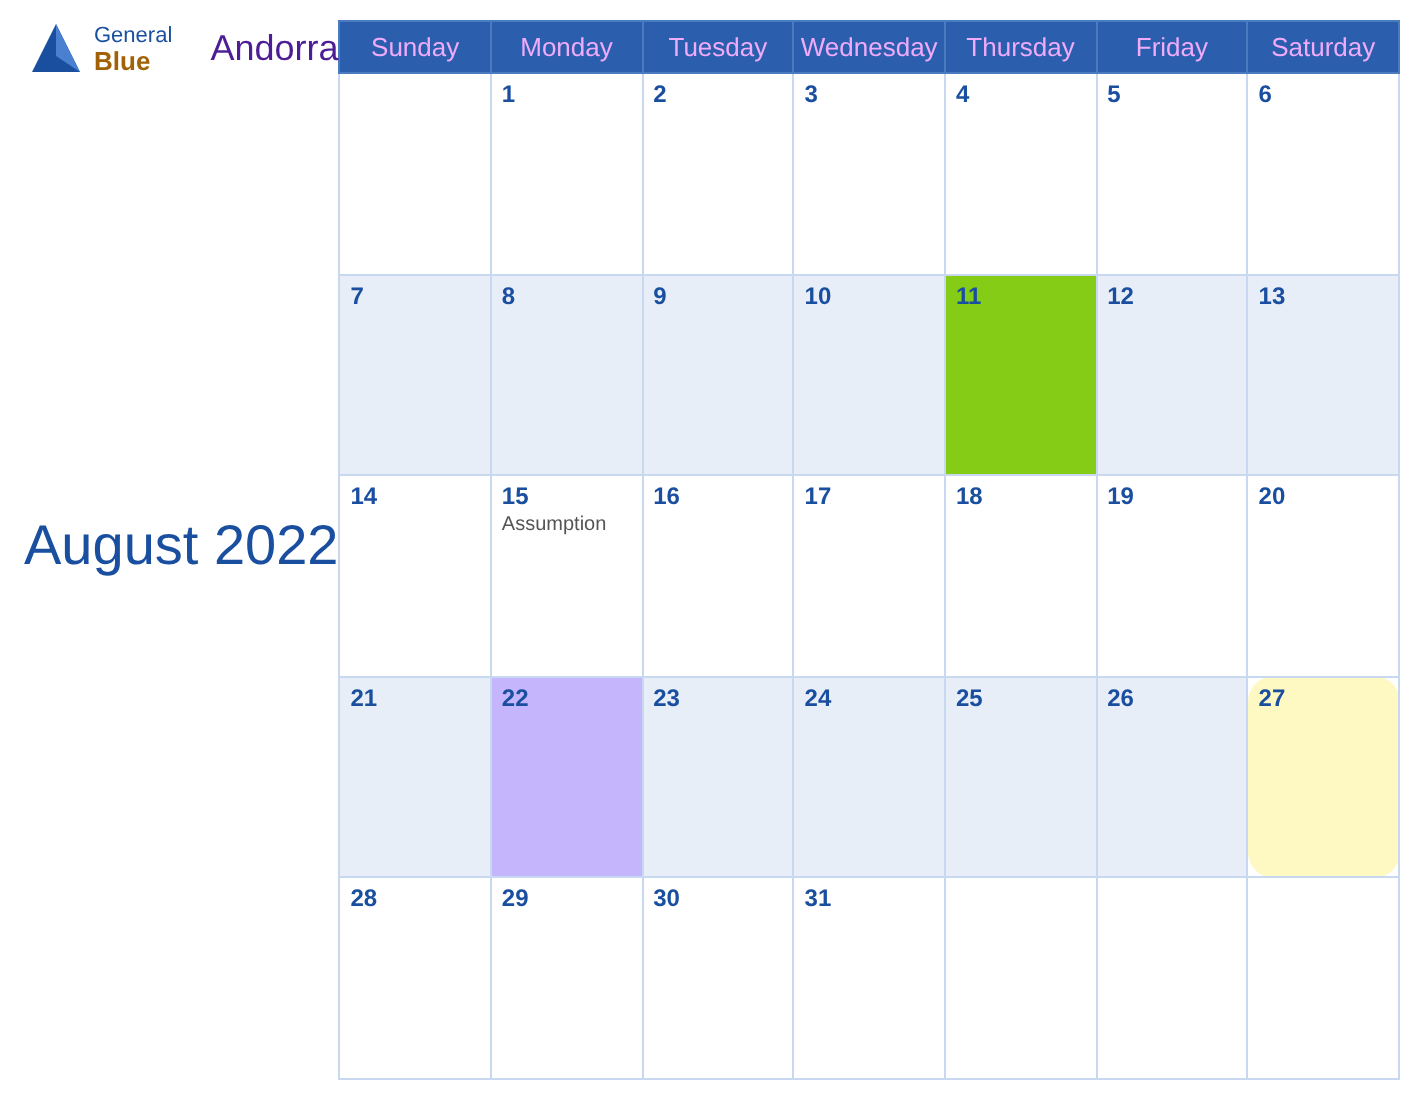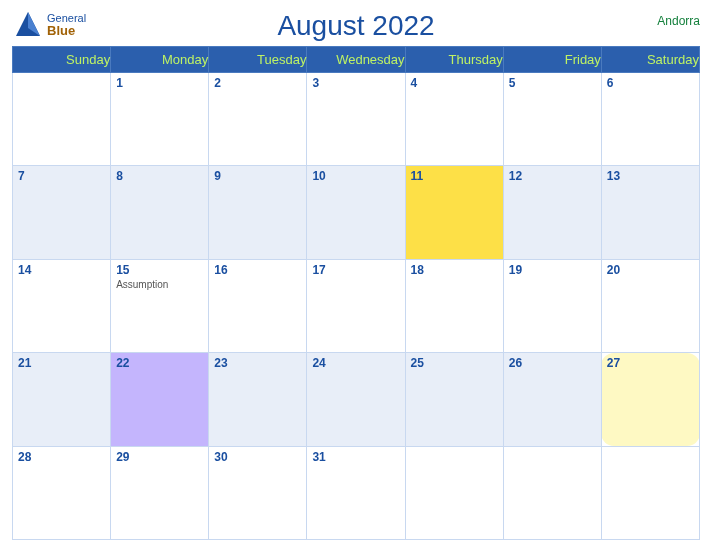--- a/index.html
+++ b/index.html
@@ -8,60 +8,60 @@
       background: #fff;
       width: 712px;
       height: 550px;
       overflow: hidden;
     }
     .calendar-wrapper {
       width: 712px;
       height: 550px;
       padding: 10px 12px 10px 12px;
       display: flex;
-      flex-direction: column;
+      flex-direction: row;
     }
     .calendar-header {
       display: flex;
       align-items: center;
       justify-content: center;
       position: relative;
       margin-bottom: 4px;
     }
     .logo-area {
       position: absolute;
       left: 0;
       top: 0;
       display: flex;
       flex-direction: column;
       align-items: flex-start;
     }
     .country-label {
       position: absolute;
       right: 0;
       top: 4px;
-      font-size: 12px;
-      color: #15803d;
+      font-size: 18px;
+      color: #4c1d95;
     }
     .calendar-title {
       font-size: 28px;
       color: #1a4fa0;
       font-weight: normal;
       text-align: right;
     }
     .calendar-table {
       width: 100%;
       flex: 1;
       border-collapse: collapse;
       table-layout: fixed;
     }
     .calendar-table th {
       background-color: #2b5fad;
-      color: #bef264;
-      text-align: right;
+      color: #f0abfc;
+      text-align: center;
       font-size: 13px;
       font-weight: normal;
       padding: 5px 0;
       border: 1px solid #4a7abf;
     }
     .calendar-table td {
       border: 1px solid #c8d8f0;
       vertical-align: top;
       padding: 3px 5px;
       height: 72px;
@@ -146,21 +146,21 @@
           </td>
           <td style="background-color: rgb(232, 238, 248);">
             <span class="day-num">8</span>
           </td>
           <td style="background-color: rgb(232, 238, 248);">
             <span class="day-num">9</span>
           </td>
           <td style="background-color: rgb(232, 238, 248);">
             <span class="day-num">10</span>
           </td>
-          <td style="background-color: #fde047;">
+          <td style="background-color: #84cc16;">
             <span class="day-num">11</span>
           </td>
           <td style="background-color: rgb(232, 238, 248);">
             <span class="day-num">12</span>
           </td>
           <td style="background-color: rgb(232, 238, 248);">
             <span class="day-num">13</span>
           </td>
         </tr>
         <tr class="week-row">

